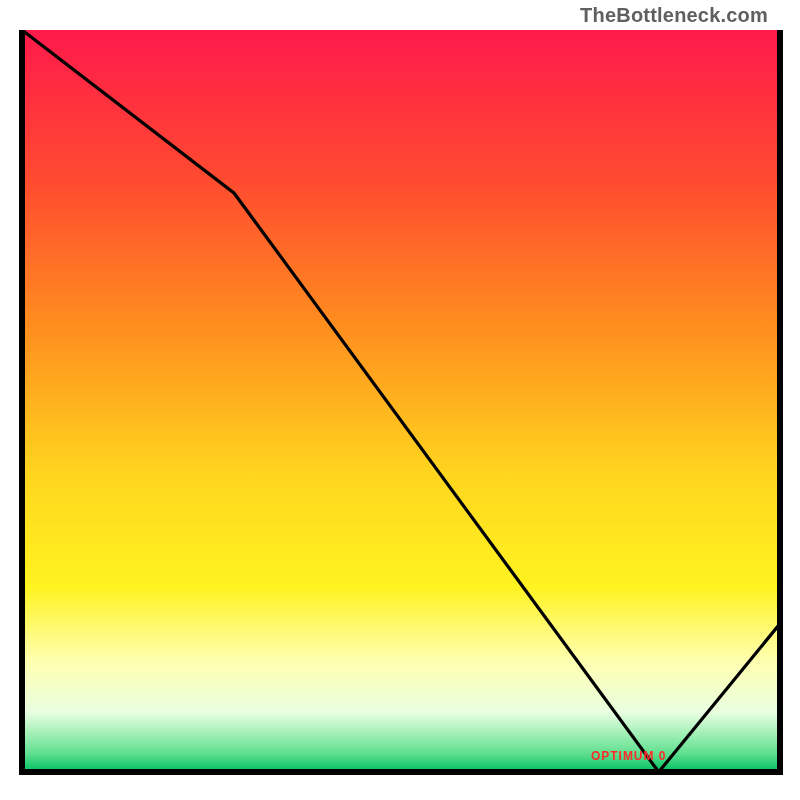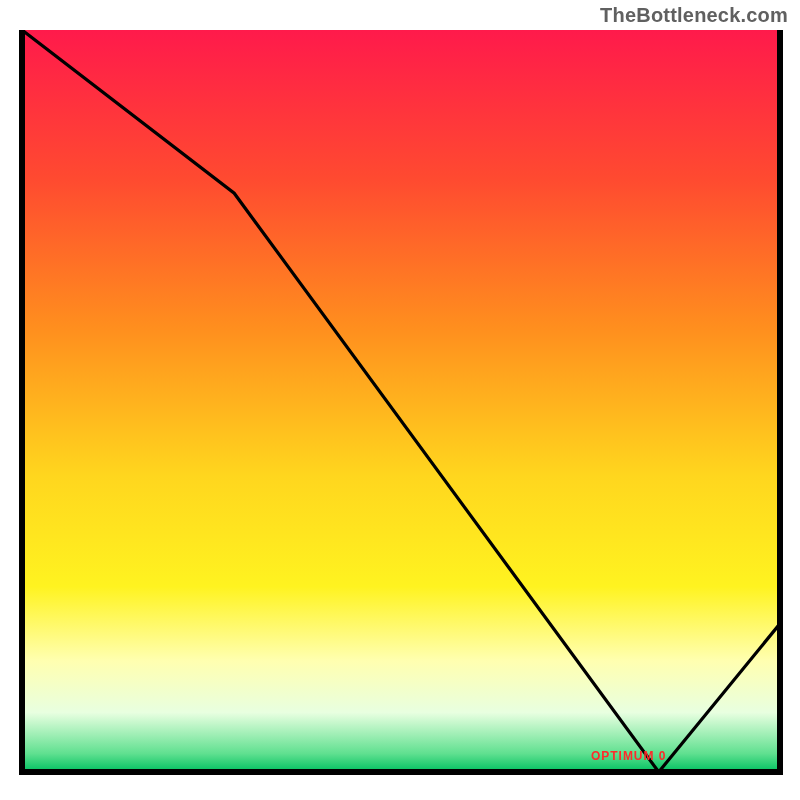--- a/index.html
+++ b/index.html
@@ -12,21 +12,21 @@
     overflow: hidden;
   }
   .wrap {
     position: relative;
     width: 800px;
     height: 800px;
   }
   .attrib {
     position: absolute;
     top: 4px;
-    right: 12px;
+    right: 32px;
     font-size: 20px;
     font-weight: 600;
     color: #606060;
     letter-spacing: 0.2px;
   }
   svg.chart {
     position: absolute;
     left: 0;
     top: 0;
     width: 800px;

